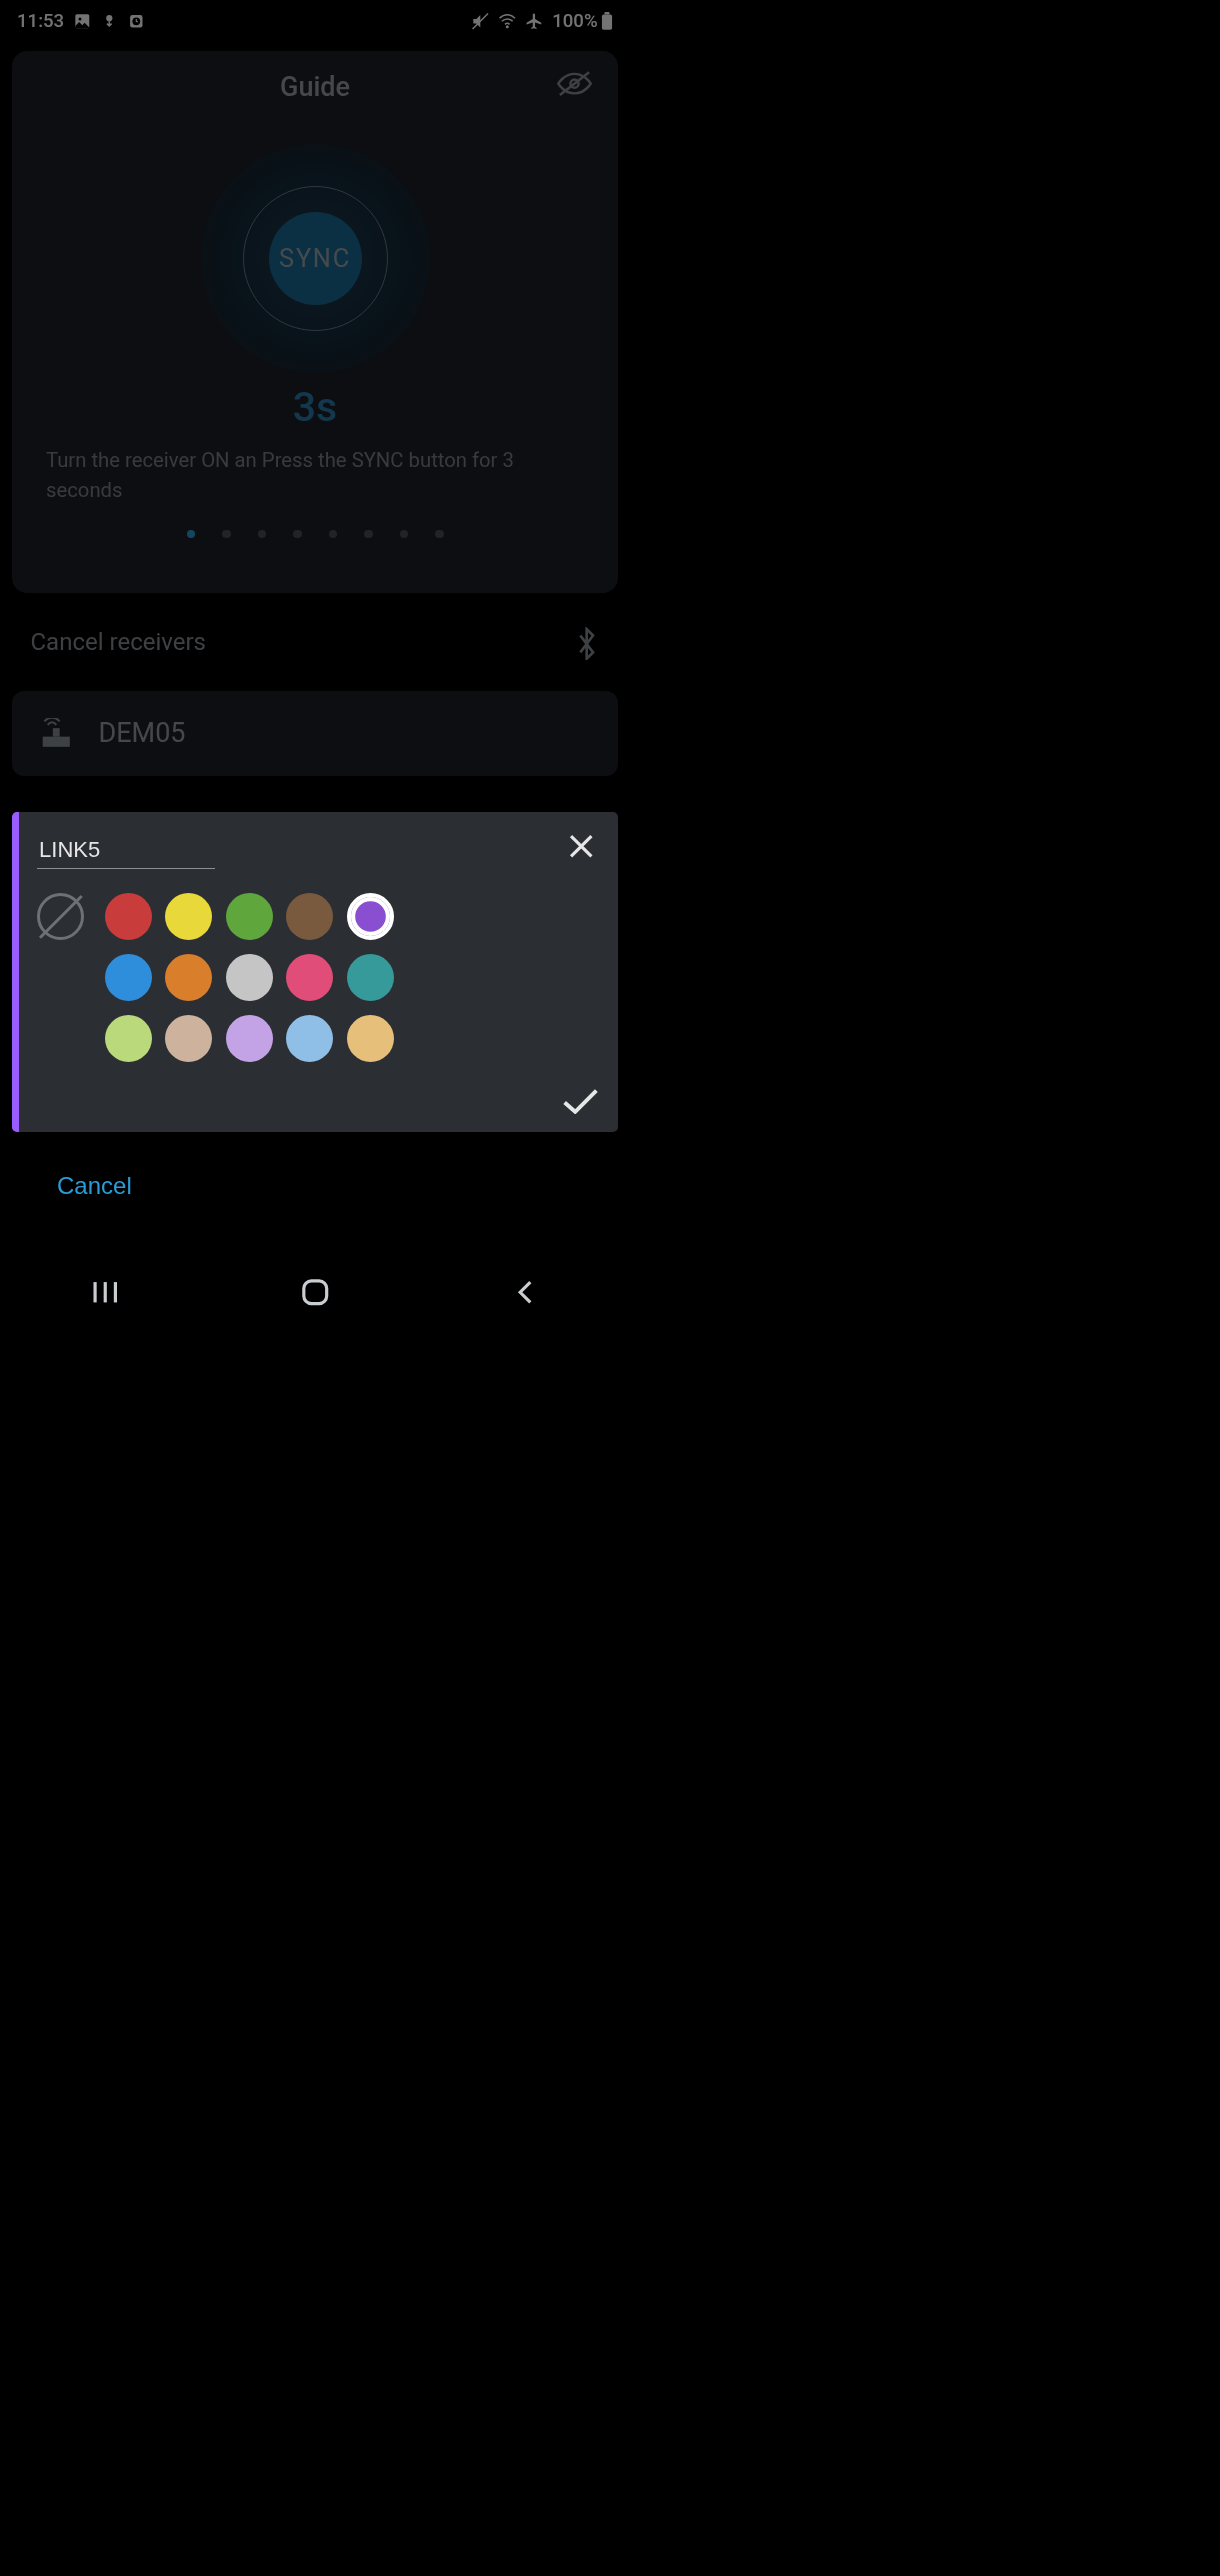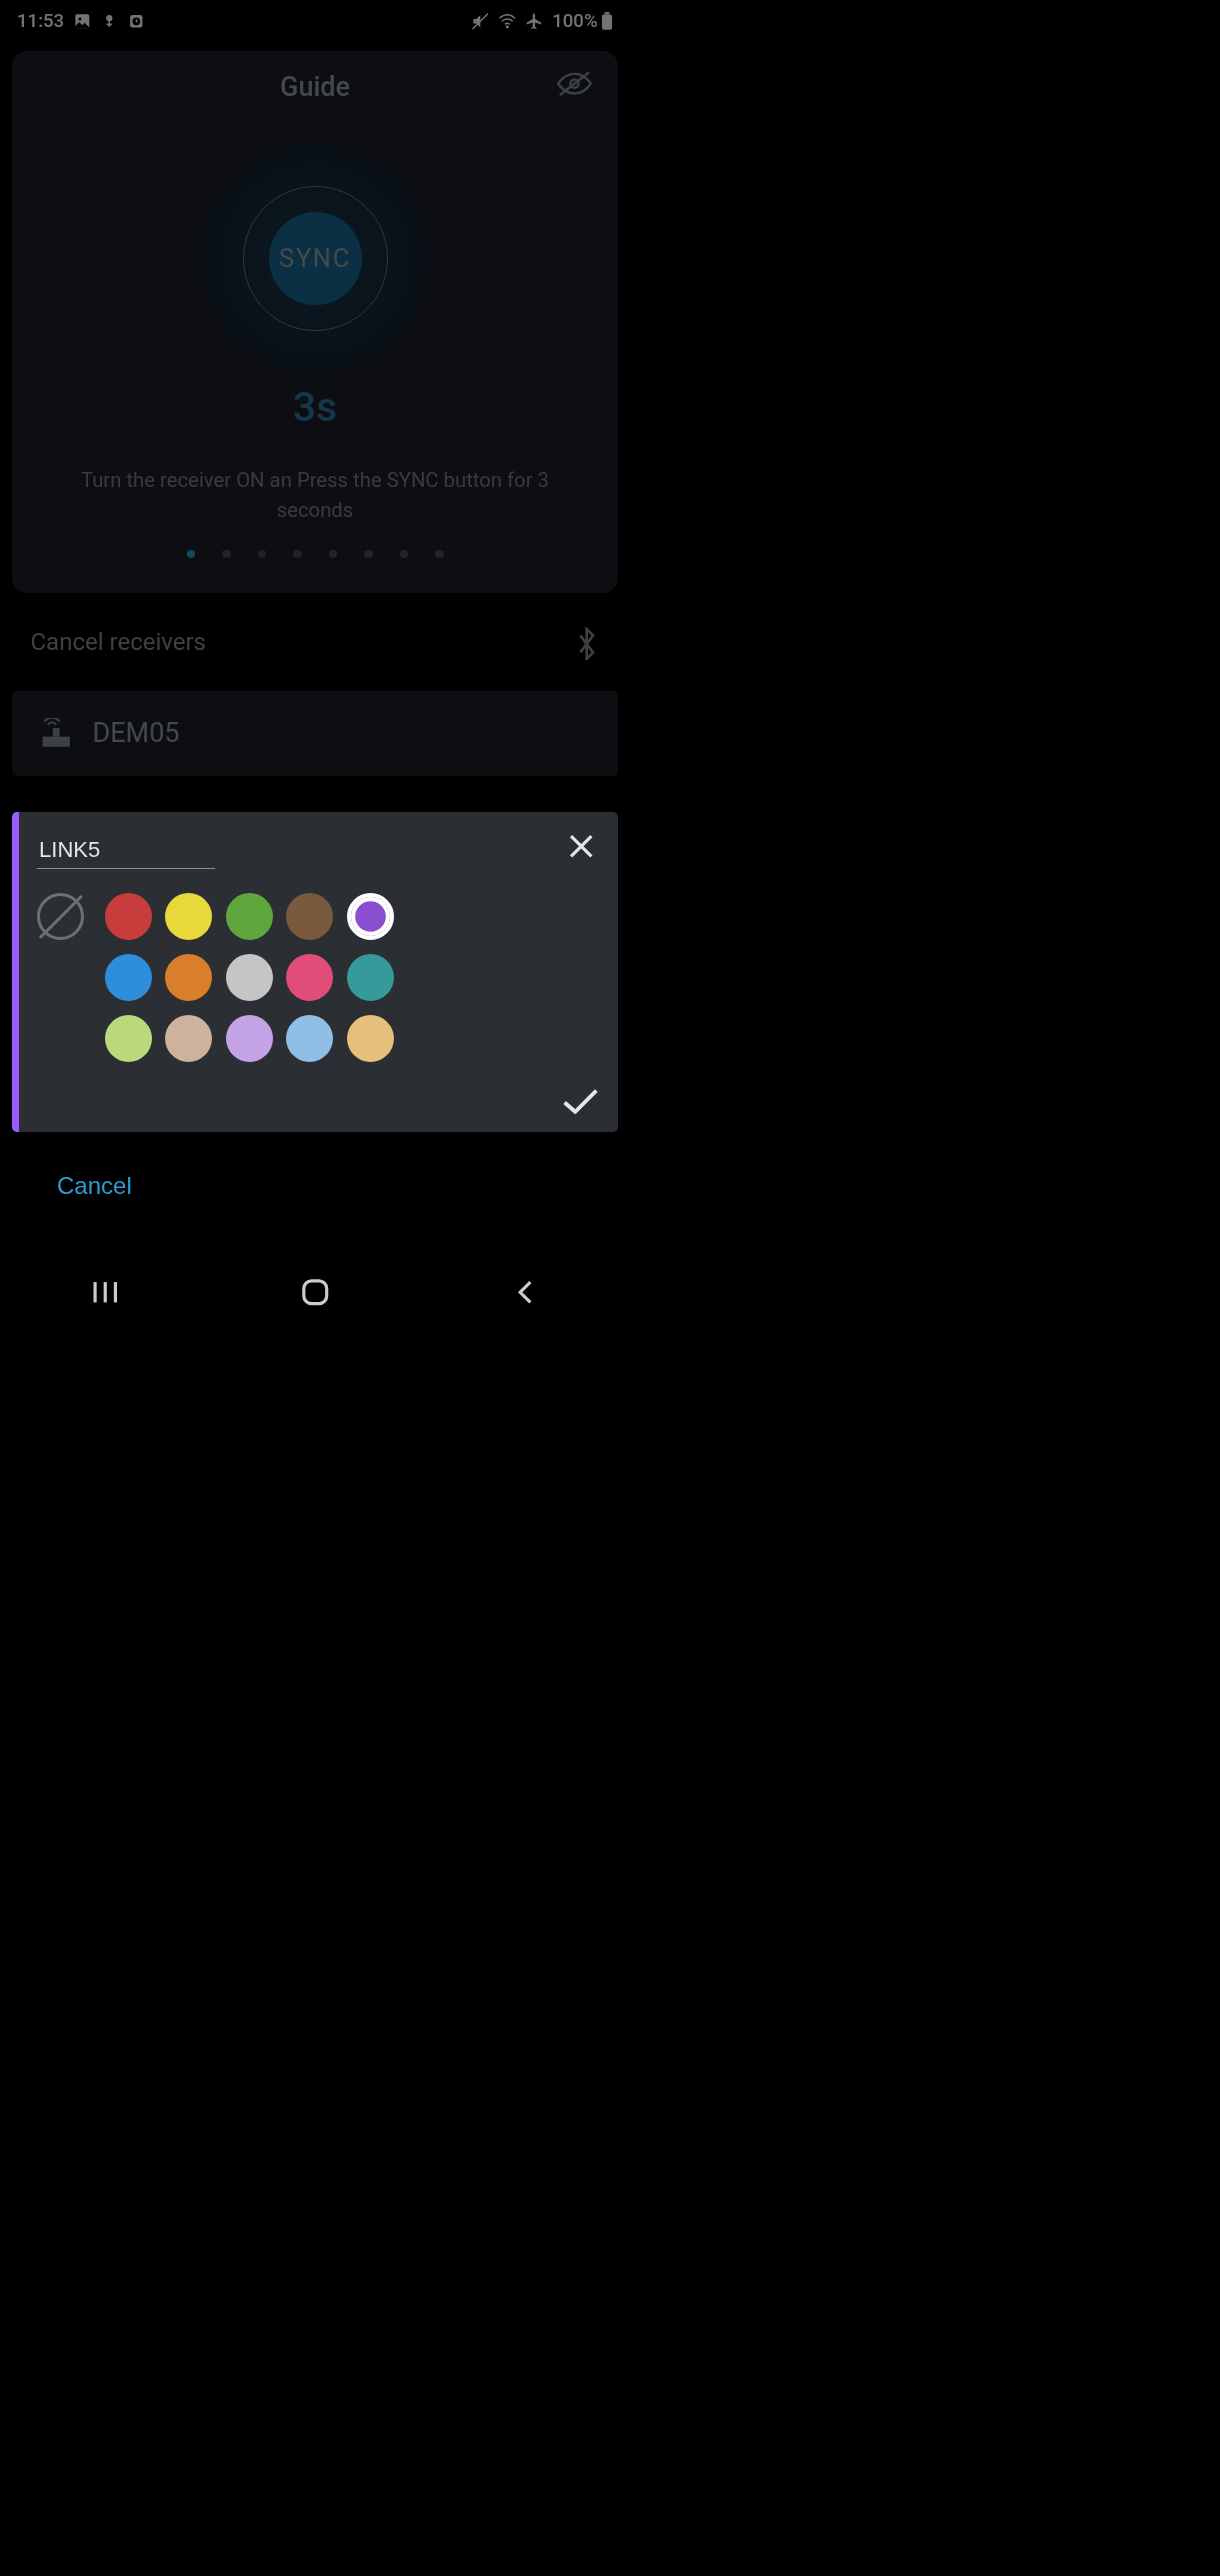--- a/index.html
+++ b/index.html
@@ -23,31 +23,31 @@
   .guide-card { margin: 8.5px 12px 0; background: #1c2127; border-radius: 15.3px; padding: 20.3px 17px 20.3px; position: relative; height: 542px; }
   .guide-title { text-align: center; font-size: 27px; color: #9aa0a6; font-weight: 500; }
   .hide-icon { position: absolute; top: 18.6px; right: 24px; width: 39px; height: 30.5px; color: #9aa0a6; }
   .sync-vis { margin: 41px auto 0; width: 229px; height: 229px; position: relative; }
   .sync-ring { position: absolute; border-radius: 50%; }
   .sync-ring.r1 { inset: 0; background: radial-gradient(circle, #1d3a50 0%, #152736 60%, transparent 100%); }
   .sync-ring.r2 { inset: 42px; border: 1.7px solid #6b7a88; }
   .sync-ring.r3 { inset: 68px; background: #1b6a96; display: flex; align-items: center; justify-content: center; }
   .sync-label { font-size: 25.4px; color: #9aa4ac; letter-spacing: 1.7px; }
   .sync-time { text-align: center; font-size: 41px; color: #2a7aa8; margin-top: 10.2px; font-weight: 500; }
-  .guide-instr { text-align: center; font-size: 20.3px; color: #7d8186; margin-top: 34px; line-height: 1.5; padding: 0 17px; }
+  .guide-instr { text-align: left; font-size: 20.3px; color: #7d8186; margin-top: 14px; line-height: 1.5; padding: 0 17px; }
   .dots { display: flex; justify-content: center; gap: 27px; margin-top: 24px; }
   .dot { width: 8.5px; height: 8.5px; border-radius: 50%; background: #4a4e52; }
   .dot.active { background: #2a9dd6; }
 
   
   .section-row { display: flex; justify-content: space-between; align-items: center; padding: 34px 30.5px 25.4px; font-size: 24px; color: #8a9096; }
   .bt-icon { width: 25.4px; height: 30.5px; color: #8a9096; }
 
   
-  .device-row { margin: 8.5px 12px 0; background: #1c2127; border-radius: 5px; height: 85px; display: flex; align-items: center; gap: 21px; padding: 0 29px; font-size: 27px; color: #9aa0a6; }
+  .device-row { margin: 8.5px 12px 0; background: #1c2127; border-radius: 12px; height: 85px; display: flex; align-items: center; gap: 27px; padding: 0 29px; font-size: 27px; color: #9aa0a6; }
   .device-row .dev-icon { width: 30.5px; height: 30.5px; }
 
   
   .modal { position: absolute; left: 12px; right: 12px; top: 812px; height: 320px; background: #2b2e33; border-radius: 5.1px; z-index: 10; display: flex; }
   .modal-stripe { width: 6.8px; background: #9b5cff; border-top-left-radius: 5.1px; border-bottom-left-radius: 5.1px; }
   .modal-body { flex: 1; padding: 22px 25.4px 13.6px 18.6px; position: relative; }
   .modal-input { width: 178px; border: none; border-bottom: 1.7px solid #8a9096; background: transparent; color: #e6e6e6; font-size: 22px; padding: 3.4px 1.7px 5.1px; outline: none; }
   .modal-close { position: absolute; top: 18.6px; right: 22px; width: 30.5px; height: 30.5px; color: #e6e6e6; cursor: pointer; }
   .modal-confirm { position: absolute; bottom: 13.6px; right: 18.6px; width: 37px; height: 30.5px; color: #e6e6e6; cursor: pointer; }
   .picker { display: flex; gap: 20.3px; margin-top: 24px; align-items: flex-start; }

